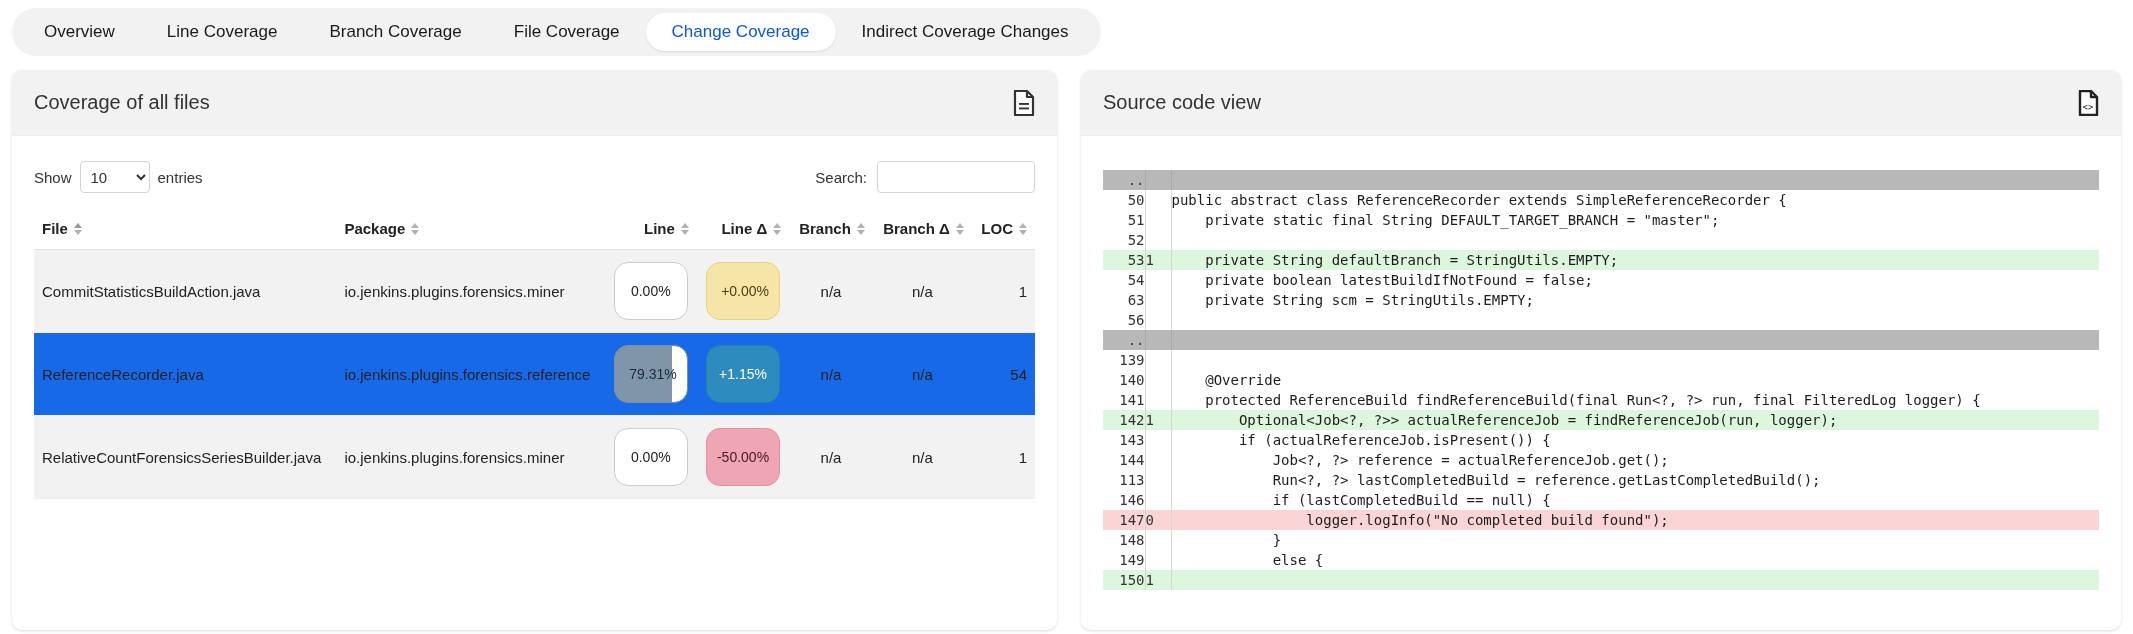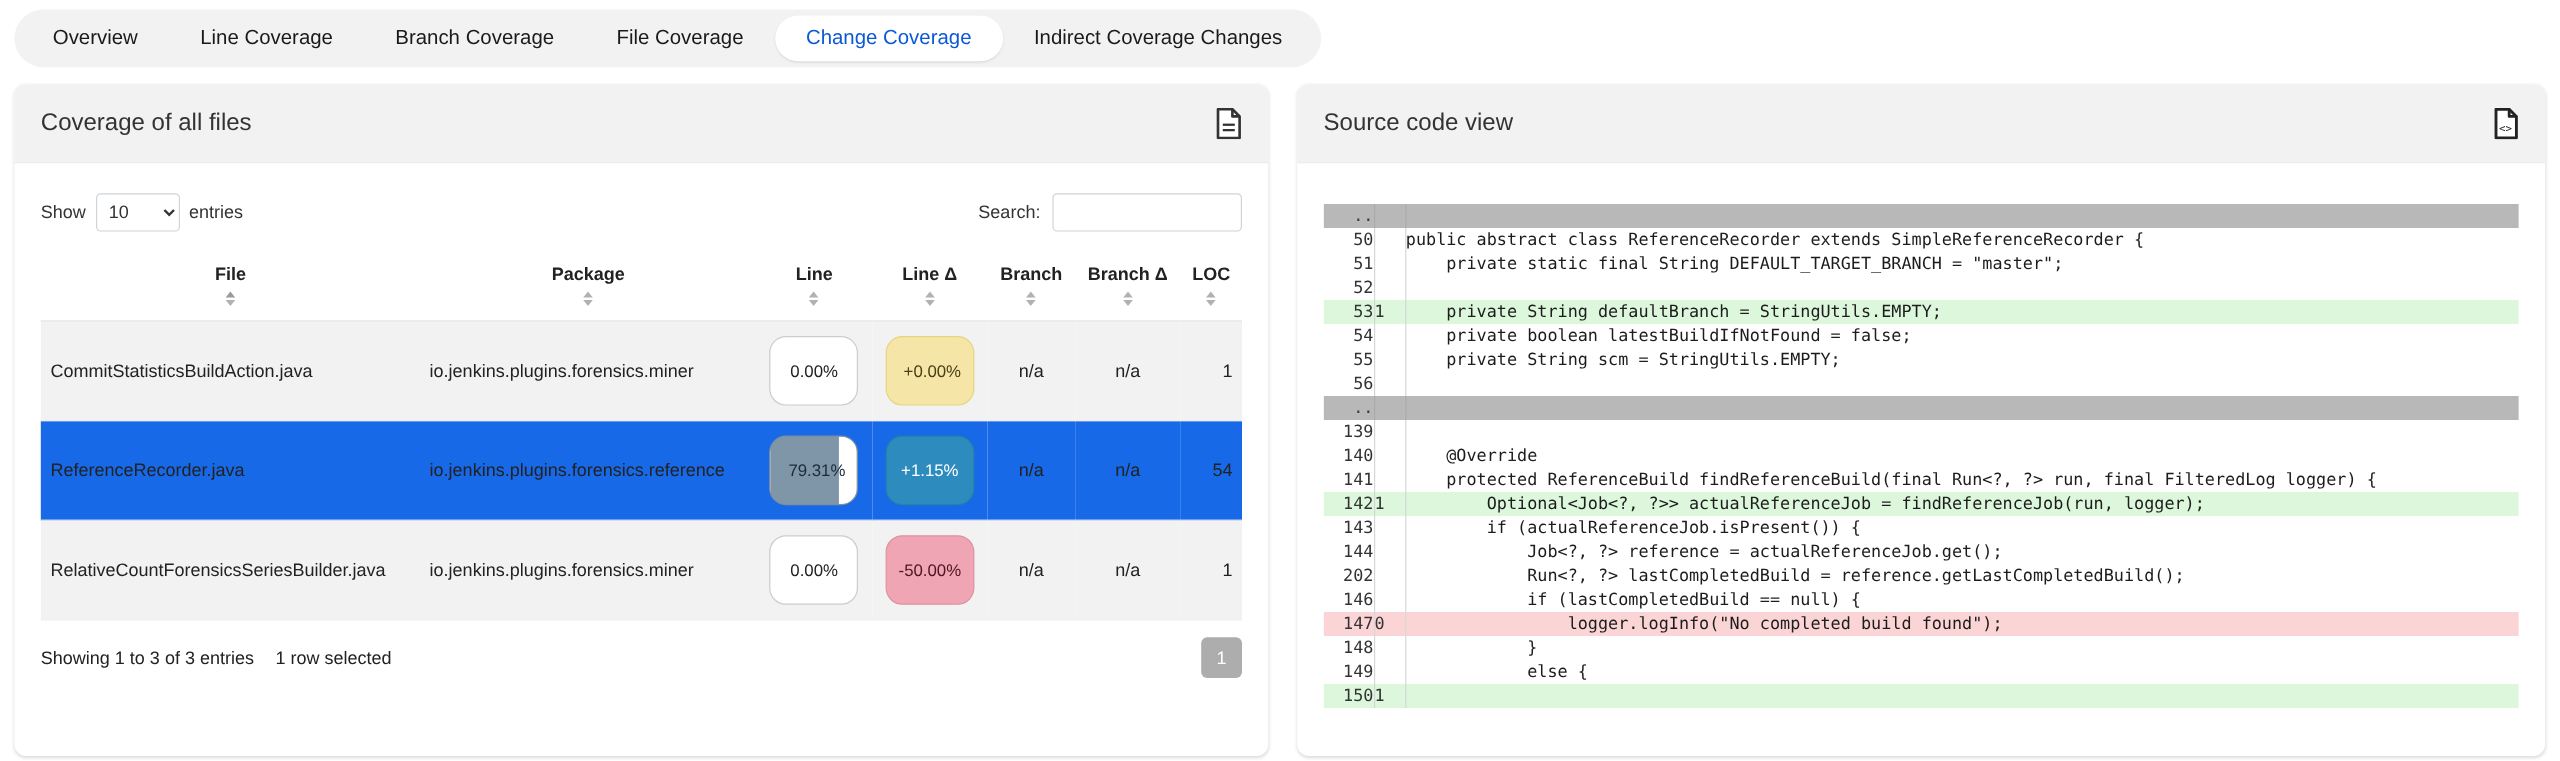--- a/index.html
+++ b/index.html
@@ -111,21 +111,21 @@
   }
   table.cov thead th {
     font-weight: bold;
     color: #222;
     padding: 10px 8px 12px 8px;
     border-bottom: 1px solid #dee2e6;
     white-space: nowrap;
     cursor: pointer;
     position: relative;
   }
-  .th-inner { display: flex; align-items: center; gap: 6px; flex-direction: column; }
+  .th-inner { display: flex; align-items: center; gap: 6px; }
   .th-inner.r { justify-content: flex-end; }
   .th-inner.l { justify-content: flex-start; }
   .sortarrows {
     display: inline-flex;
     flex-direction: column;
     gap: 2px;
     opacity: .45;
   }
   .sortarrows i {
     display: block;
@@ -373,27 +373,20 @@
               <td class="">io.jenkins.plugins.forensics.miner</td>
               <td class="mid"><span class="pill center">0.00%</span></td>
               <td class="mid"><span class="pill red">-50.00%</span></td>
               <td class="mid">n/a</td>
               <td class="mid">n/a</td>
               <td class="num">1</td>
             </tr>
           </tbody>
       </table>
 
-      <div class="tfoot">
-        <div class="foot-left">
-          <span>Showing 1 to 3 of 3 entries</span>
-          <span>1 row selected</span>
-        </div>
-        <div class="pager-btn">1</div>
-      </div>
     </div>
   </div>
 
   <div class="card right">
     <div class="card-head">
       <div class="card-title">Source code view</div>
       <span class="head-icon">
         <svg width="22" height="26" viewBox="0 0 22 26">
           <path d="M3 1 h11 l6 6 v18 H3 Z" fill="#fff" stroke="#222" stroke-width="2.4" stroke-linejoin="round"></path>
           <path d="M14 1 v6 h6" fill="none" stroke="#222" stroke-width="2.4" stroke-linejoin="round"></path>
@@ -429,21 +422,21 @@
                 <td class="lno">53</td>
                 <td class="hits">1</td>
                 <td class="src">    private String defaultBranch = StringUtils.EMPTY;</td>
               </tr>
               <tr class="ln ">
                 <td class="lno">54</td>
                 <td class="hits"></td>
                 <td class="src">    private boolean latestBuildIfNotFound = false;</td>
               </tr>
               <tr class="ln ">
-                <td class="lno">55</td>
+                <td class="lno">63</td>
                 <td class="hits"></td>
                 <td class="src">    private String scm = StringUtils.EMPTY;</td>
               </tr>
               <tr class="ln ">
                 <td class="lno">56</td>
                 <td class="hits"></td>
                 <td class="src"></td>
               </tr>
               <tr class="gap">
                 <td class="lno">..</td>
@@ -474,21 +467,21 @@
                 <td class="lno">143</td>
                 <td class="hits"></td>
                 <td class="src">        if (actualReferenceJob.isPresent()) {</td>
               </tr>
               <tr class="ln ">
                 <td class="lno">144</td>
                 <td class="hits"></td>
                 <td class="src">            Job&lt;?, ?&gt; reference = actualReferenceJob.get();</td>
               </tr>
               <tr class="ln ">
-                <td class="lno">202</td>
+                <td class="lno">113</td>
                 <td class="hits"></td>
                 <td class="src">            Run&lt;?, ?&gt; lastCompletedBuild = reference.getLastCompletedBuild();</td>
               </tr>
               <tr class="ln ">
                 <td class="lno">146</td>
                 <td class="hits"></td>
                 <td class="src">            if (lastCompletedBuild == null) {</td>
               </tr>
               <tr class="ln missed">
                 <td class="lno">147</td>

